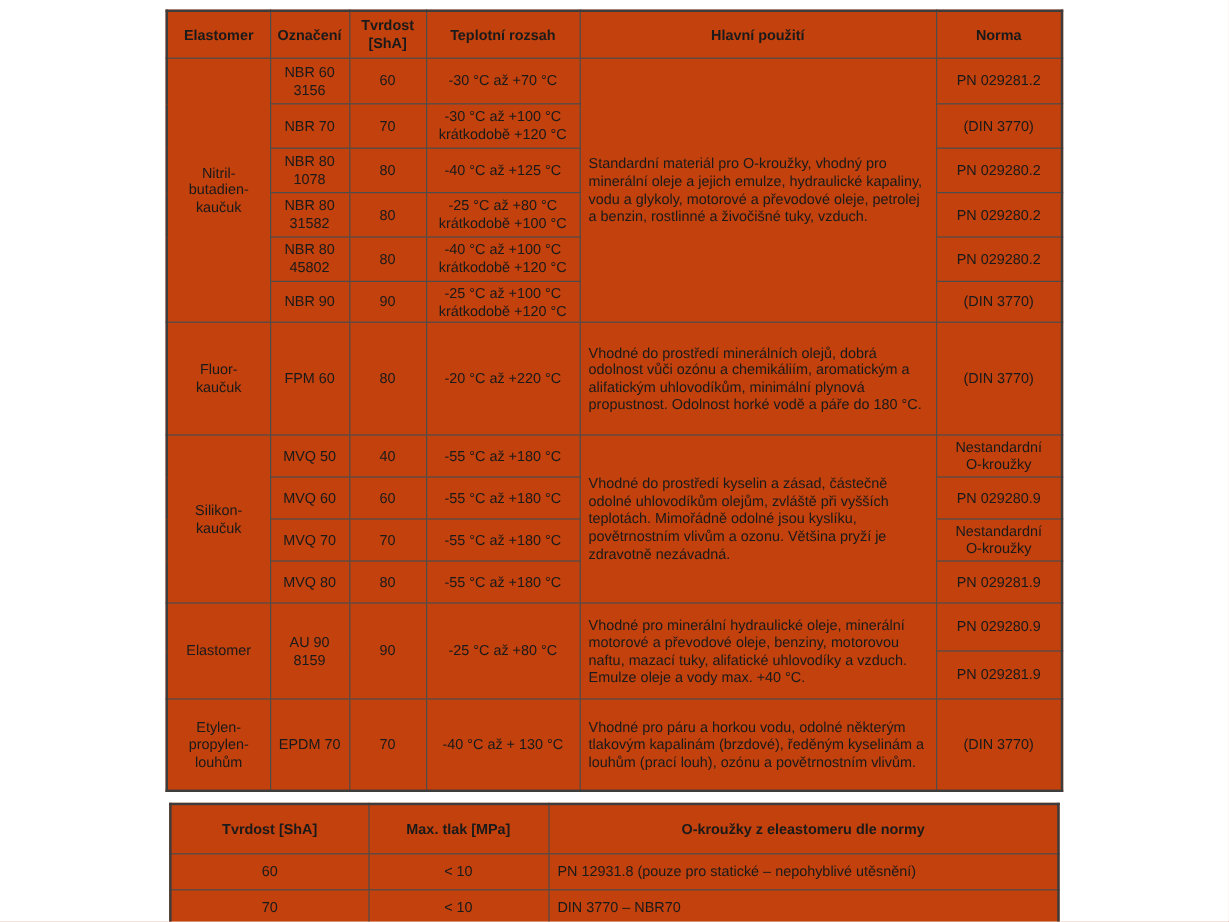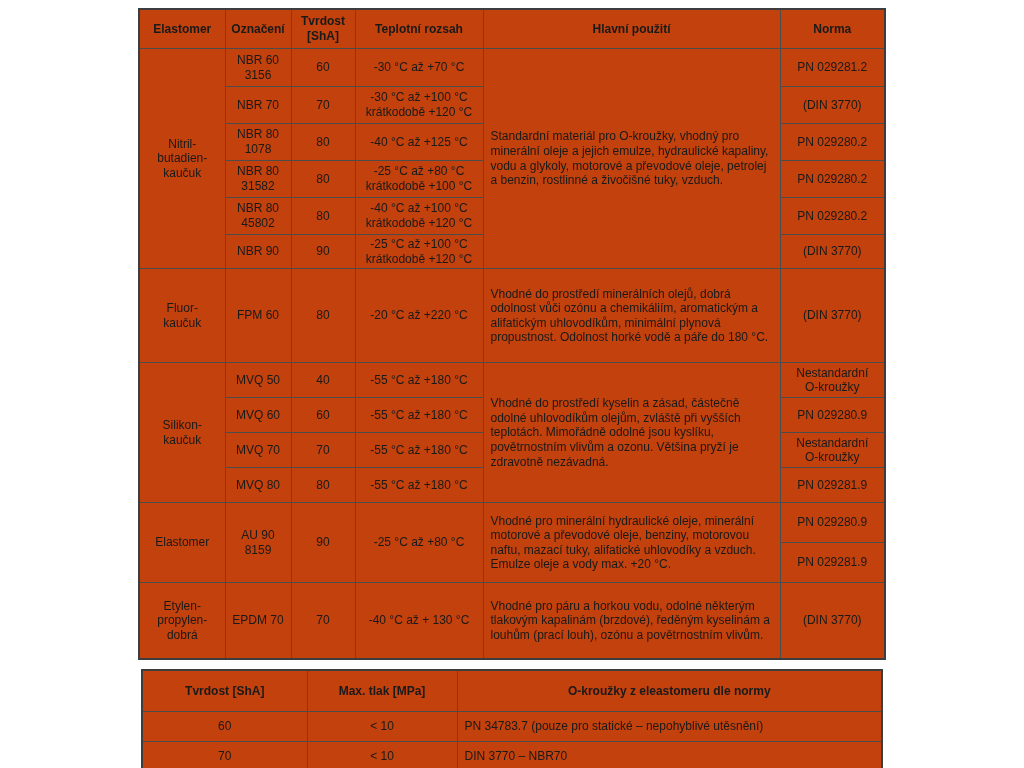--- a/index.html
+++ b/index.html
@@ -151,31 +151,31 @@
       <td class="c">-55 °C až +180 °C</td>
       <td class="c">PN 029281.9</td>
     </tr>
 
     <tr class="r35">
       <td rowspan="2" class="c">Elastomer</td>
       <td rowspan="2" class="c">AU 90
 8159</td>
       <td rowspan="2" class="c">90</td>
       <td rowspan="2" class="c">-25 °C až +80 °C</td>
-      <td rowspan="2" class="l">Vhodné pro minerální hydraulické oleje, minerální motorové a převodové oleje, benziny, motorovou naftu, mazací tuky, alifatické uhlovodíky a vzduch. Emulze oleje a vody max. +20 °C.</td>
+      <td rowspan="2" class="l">Vhodné pro minerální hydraulické oleje, minerální motorové a převodové oleje, benziny, motorovou naftu, mazací tuky, alifatické uhlovodíky a vzduch. Emulze oleje a vody max. +40 °C.</td>
       <td class="c">PN 029280.9</td>
     </tr>
     <tr class="r35">
       <td class="c">PN 029281.9</td>
     </tr>
 
     <tr class="r69">
       <td class="c">Etylen-
 propylen-
-dobrá</td>
+louhům</td>
       <td class="c">EPDM 70</td>
       <td class="c">70</td>
       <td class="c">-40 °C až + 130 °C</td>
       <td class="l">Vhodné pro páru a horkou vodu, odolné některým tlakovým kapalinám (brzdové), ředěným kyselinám a louhům (prací louh), ozónu a povětrnostním vlivům.</td>
       <td class="c">(DIN 3770)</td>
     </tr>
   </tbody>
     </table>
 
   <table class="t2">
@@ -186,21 +186,21 @@
     </colgroup>
     <tbody>
         <tr class="r36">
       <th>Tvrdost [ShA]</th>
       <th>Max. tlak [MPa]</th>
       <th>O-kroužky z eleastomeru dle normy</th>
     </tr>
     <tr class="r23">
       <td class="c">60</td>
       <td class="c">&lt; 10</td>
-      <td class="l">PN 34783.7 (pouze pro statické – nepohyblivé utěsnění)</td>
+      <td class="l">PN 12931.8 (pouze pro statické – nepohyblivé utěsnění)</td>
     </tr>
     <tr class="r23">
       <td class="c">70</td>
       <td class="c">&lt; 10</td>
       <td class="l">DIN 3770 – NBR70</td>
     </tr>
 
   </tbody>
     </table>
 

